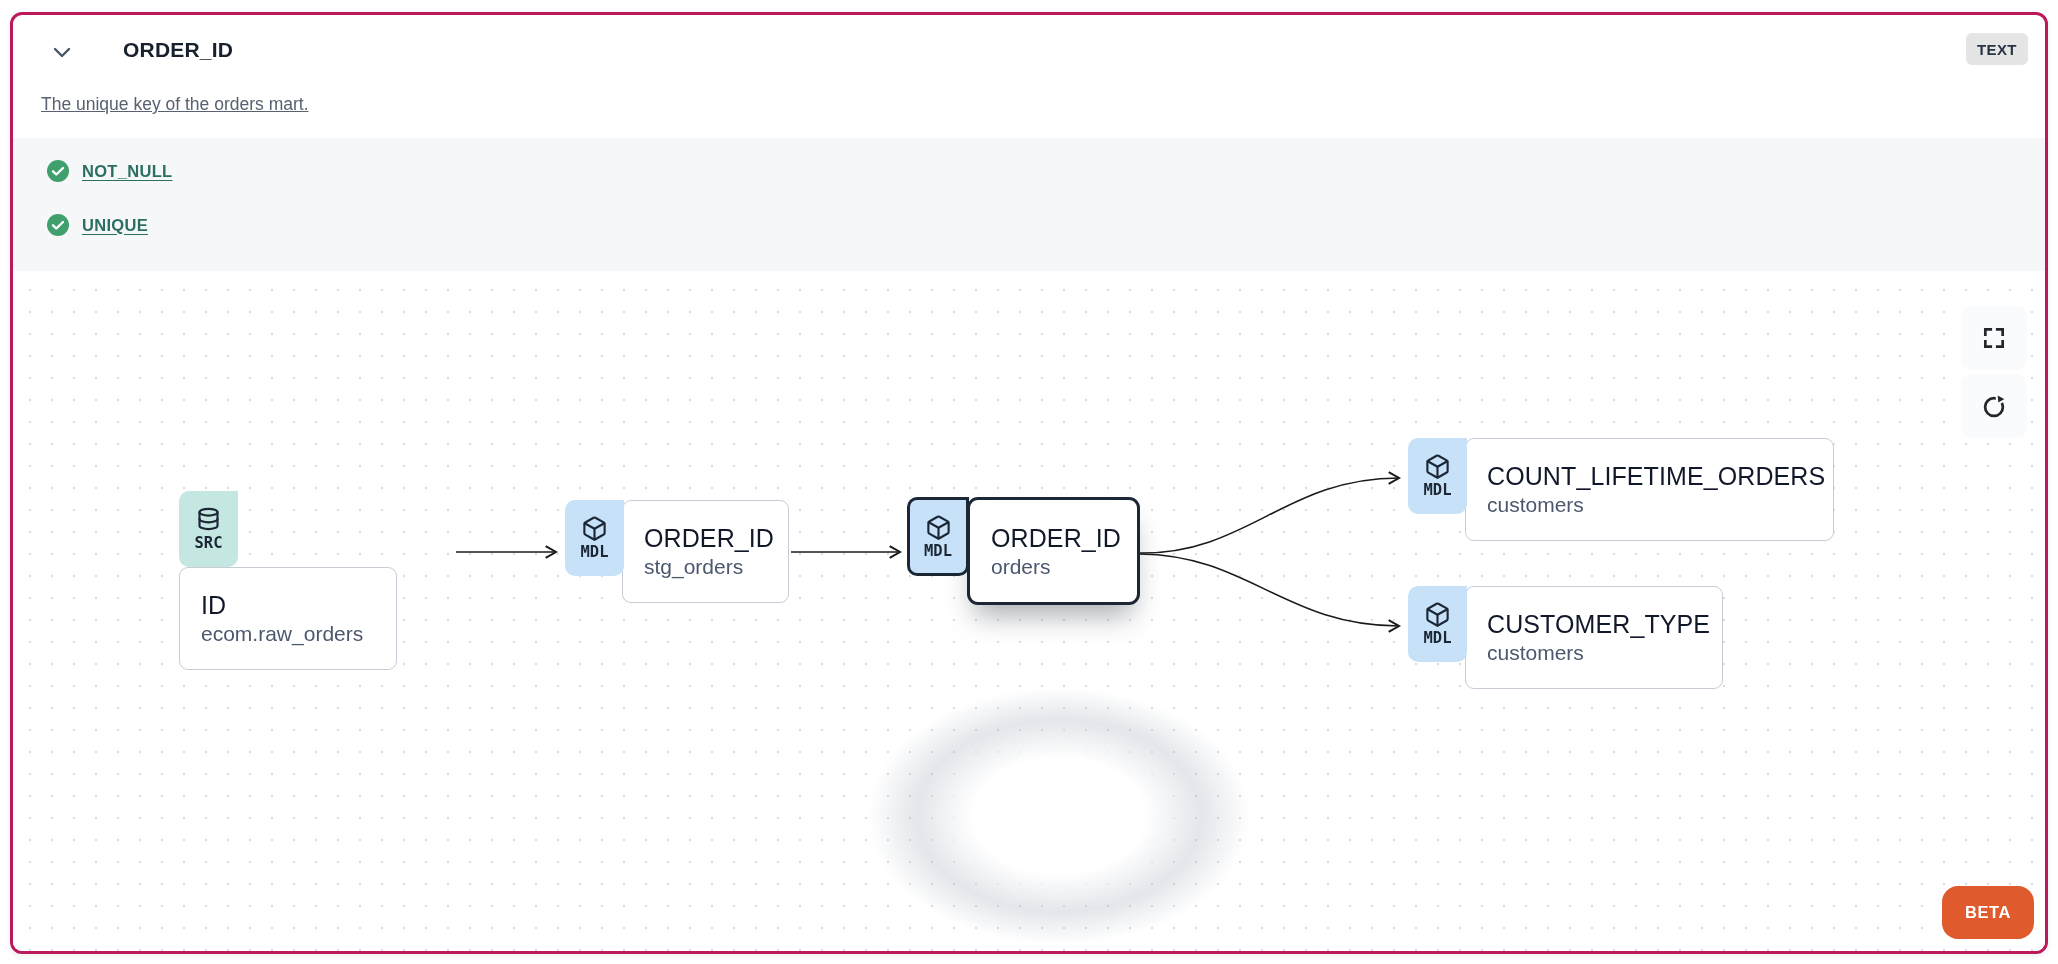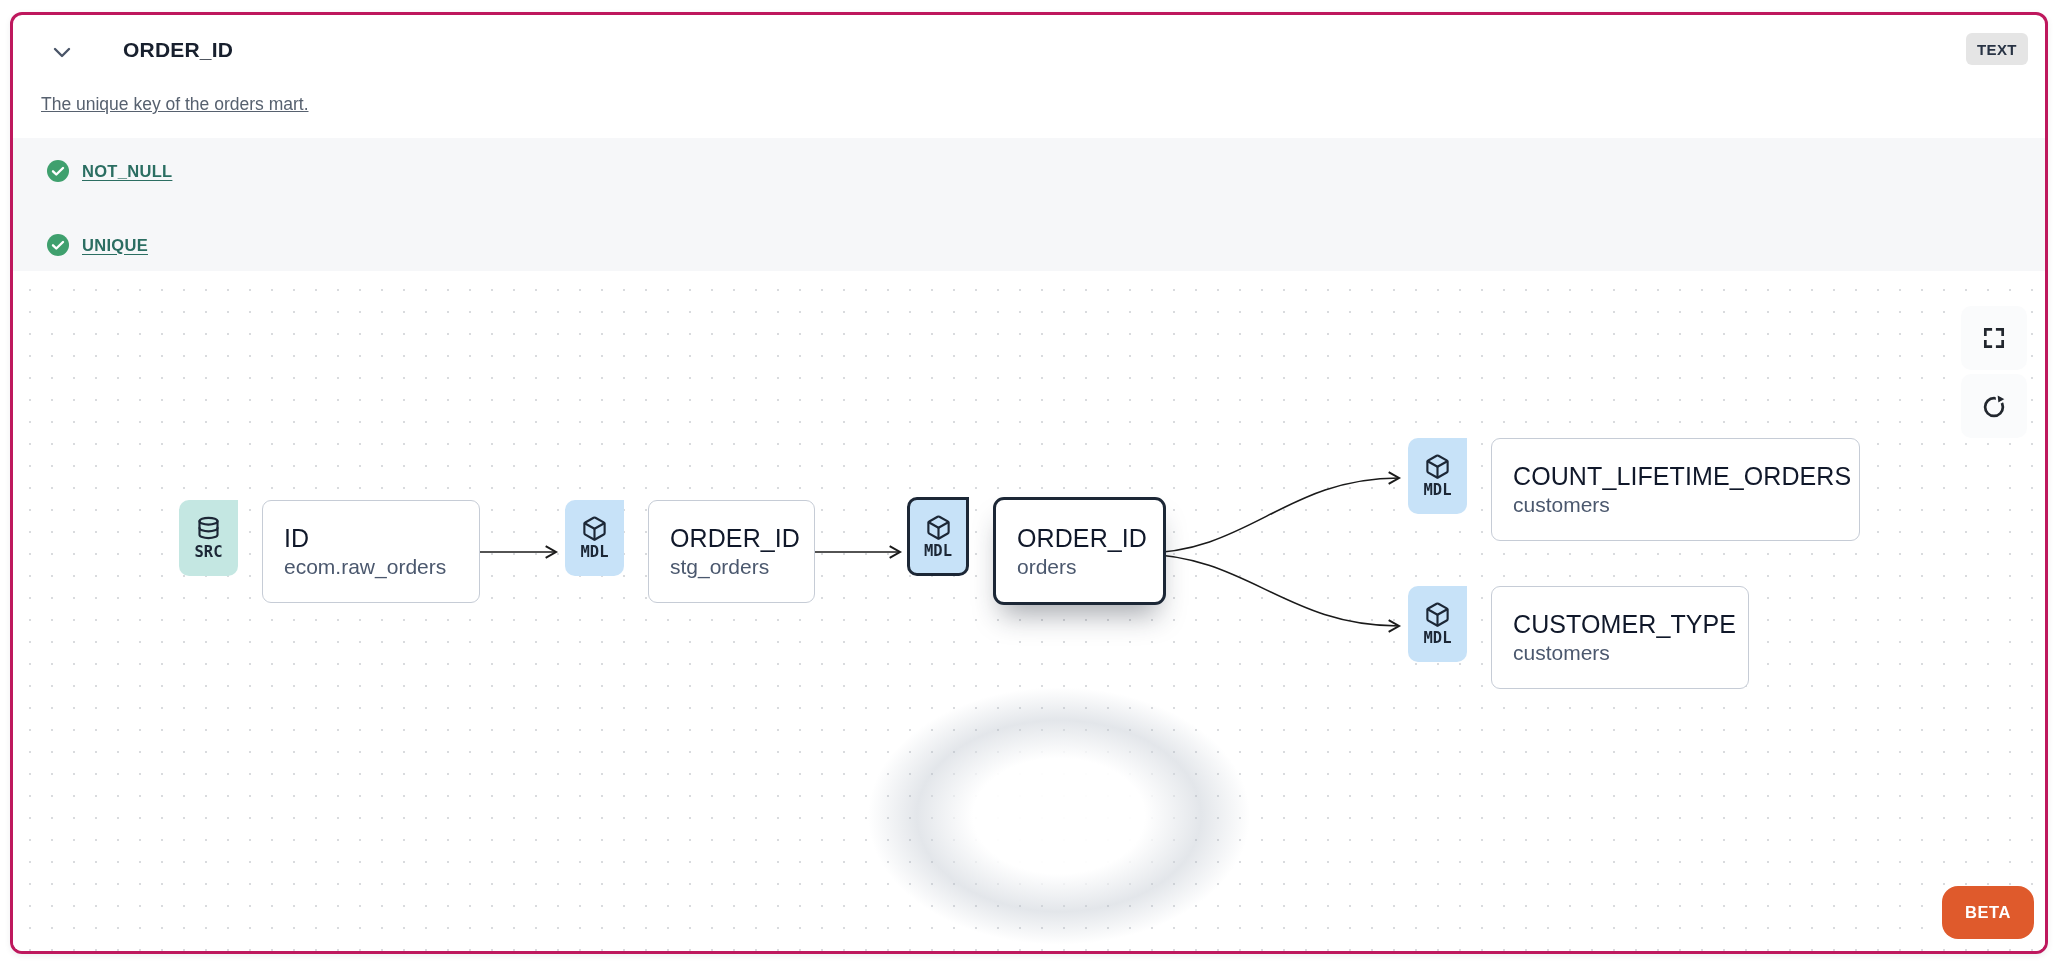--- a/index.html
+++ b/index.html
@@ -32,21 +32,21 @@
   }
   .hdr-desc {
     position: absolute; left: 28px; top: 76px;
     font-size: 17.5px; color: #57616f; line-height: 26px; white-space: nowrap; text-decoration: underline;
   }
 
   
   .tests {
     position: absolute; left: 0; top: 123px; width: 100%; height: 133px;
     background: #f6f7f9; padding: 20px 0 0 33px;
-    display: flex; flex-direction: column; gap: 48px;
+    display: flex; flex-direction: column; gap: 28px;
   }
   .test-row { display: flex; align-items: center; gap: 12px; height: 26px; }
   .check-icon { width: 24px; height: 24px; flex: none; }
   .test-link {
     font-size: 16.5px; font-weight: 600; letter-spacing: 0.3px;
     color: #2b6e62; text-decoration: underline; text-underline-offset: 3px;
     cursor: pointer; white-space: nowrap;
   }
 
   
@@ -58,21 +58,21 @@
     border-radius: 0 0 12px 12px;
   }
   .glow {
     position: absolute; left: 801px; top: 380px; width: 490px; height: 330px;
     background: radial-gradient(closest-side, rgba(255,255,255,0.95) 35%, rgba(173,182,194,0.34) 58%, rgba(173,182,194,0) 78%);
     pointer-events: none;
   }
   .edges { position: absolute; left: 0; top: 0; width: 2038px; height: 686px; pointer-events: none; }
 
   
-  .node { position: absolute; display: flex; align-items: flex-start; cursor: pointer; gap: 26px; }
+  .node { position: absolute; display: flex; align-items: flex-start; cursor: pointer; }
   .nbadge {
     flex: none; width: 59px; height: 76px; margin-right: -2px; z-index: 2;
     border-radius: 10px 0 10px 10px;
     display: flex; flex-direction: column; align-items: center; justify-content: center;
     gap: 1px; color: #1c2736; position: relative;
   }
   .nbadge svg { width: 27px; height: 27px; }
   .nbadge .blabel { font-family: "DejaVu Sans Mono", monospace; font-size: 15.5px; font-weight: 700; letter-spacing: 0; }
   .nbadge.src { background: #c4e7e2; }
   .nbadge.mdl { background: #c7e2f8; }
@@ -152,21 +152,21 @@
         <marker id="arrow" viewBox="0 0 10 10" refX="8" refY="5" markerWidth="9.5" markerHeight="9.5" orient="auto-start-reverse">
           <path d="M1.2 1.2 L8 5 L1.2 8.8" fill="none" stroke="#1a1a1a" stroke-width="1.3"></path>
         </marker>
       </defs>
       <path d="M443 281 L543 281" fill="none" stroke="#1a1a1a" stroke-width="1.6" marker-end="url(#arrow)"></path>
       <path d="M778 281 L887 281" fill="none" stroke="#1a1a1a" stroke-width="1.6" marker-end="url(#arrow)"></path>
       <path d="M1127 282 C 1235 283, 1272 207, 1386 207" fill="none" stroke="#1a1a1a" stroke-width="1.6" marker-end="url(#arrow)"></path>
       <path d="M1127 283 C 1235 284, 1272 355, 1386 355" fill="none" stroke="#1a1a1a" stroke-width="1.6" marker-end="url(#arrow)"></path>
     </svg>
 
-    <div class="node" style="left:166px; top:229px;">
+    <div class="node" style="left:166px; top:220px;flex-direction:column;">
       <div class="nbadge src">
         <svg viewBox="0 0 24 24" fill="none" stroke="currentColor" stroke-width="1.9" stroke-linecap="round" stroke-linejoin="round">
             <ellipse cx="12" cy="5.5" rx="8" ry="3"></ellipse>
             <path d="M4 5.5v6c0 1.66 3.58 3 8 3s8-1.34 8-3v-6"></path>
             <path d="M4 11.5v6c0 1.66 3.58 3 8 3s8-1.34 8-3v-6"></path>
           </svg>
         <span class="blabel">SRC</span>
       </div>
       <div class="ncard" style="width:218px;">
         <div class="ntitle">ID</div>

